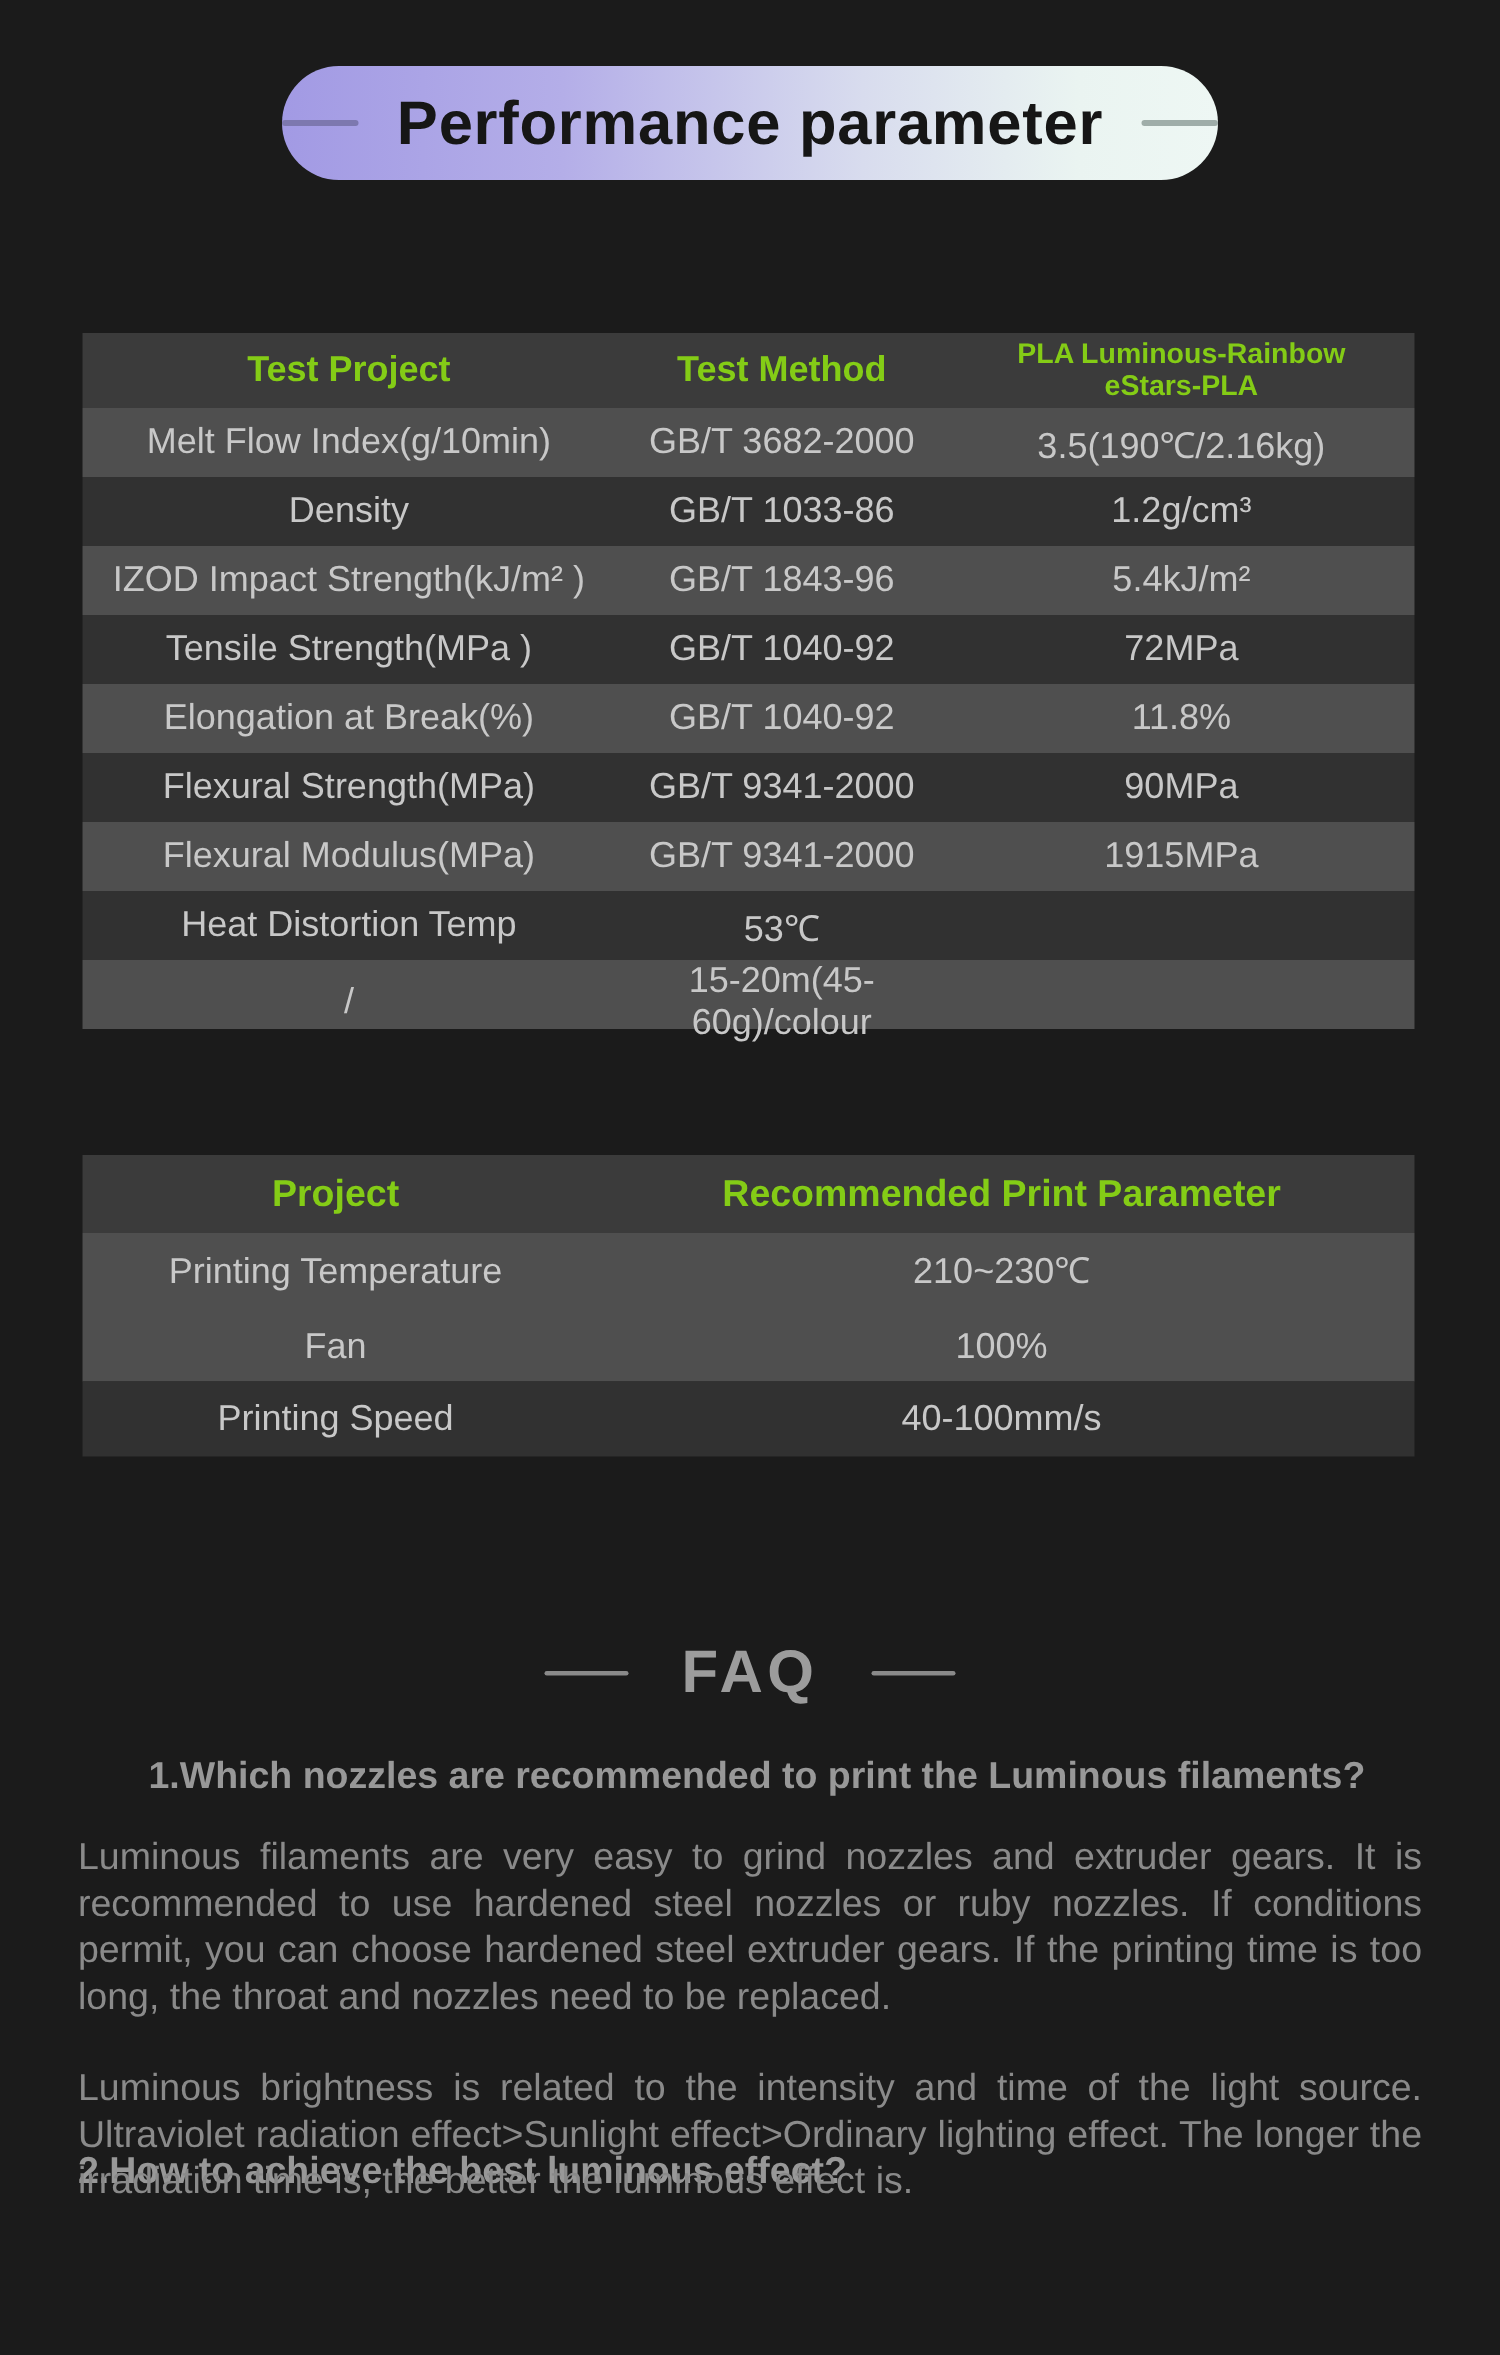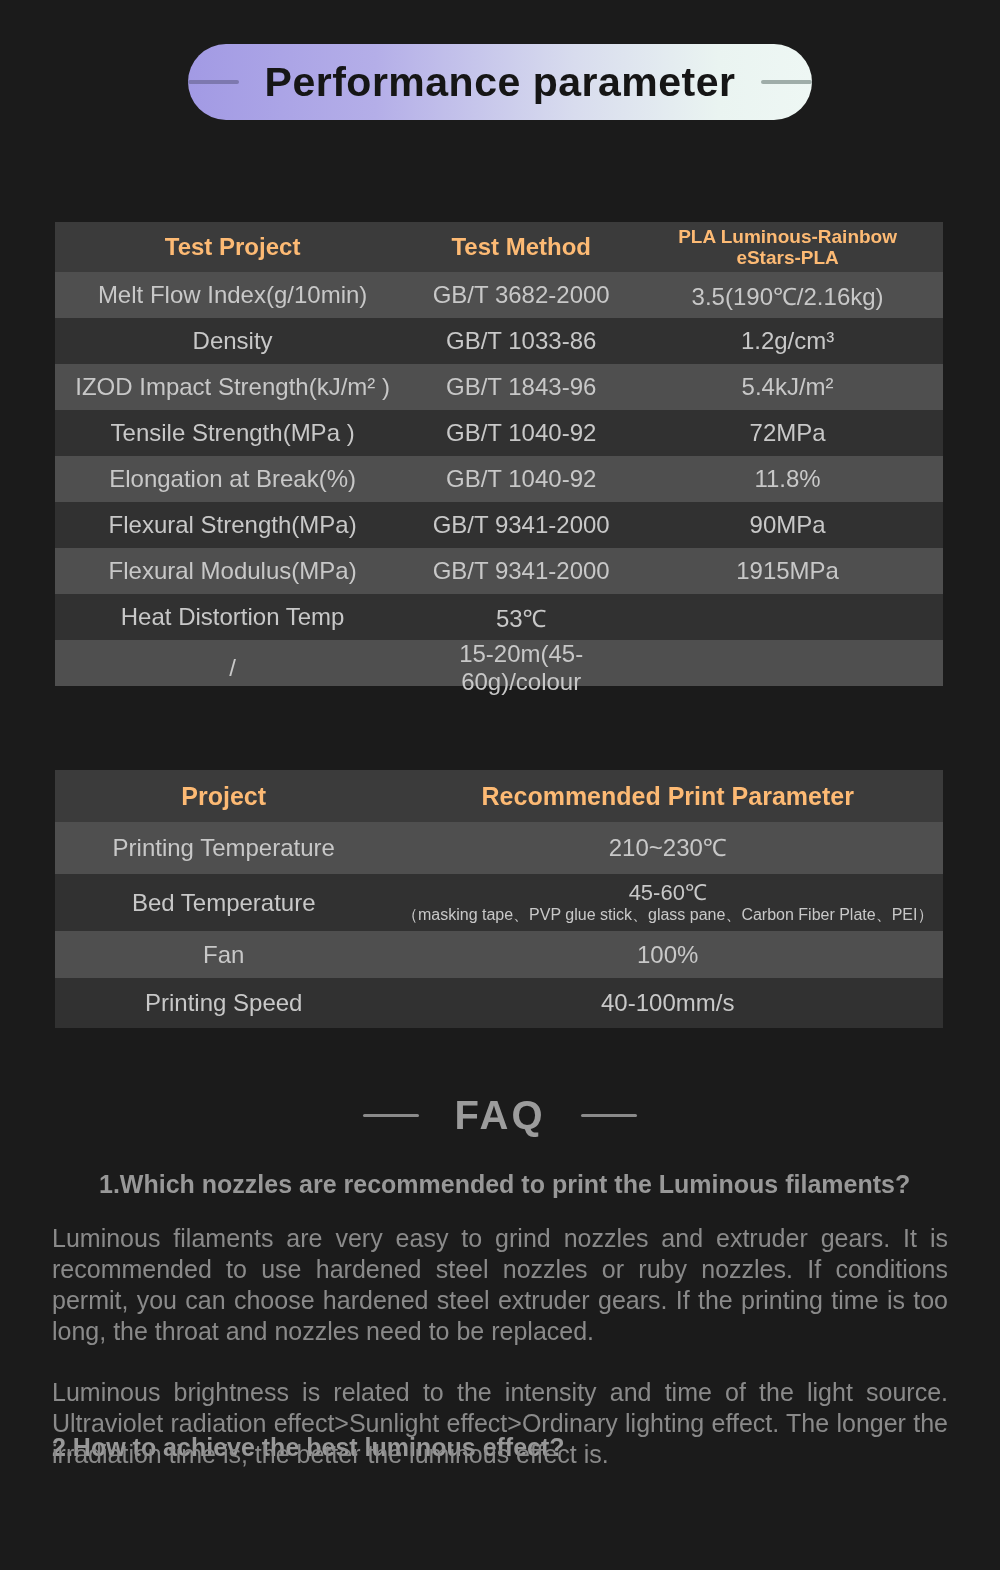--- a/index.html
+++ b/index.html
@@ -32,21 +32,21 @@
   
   .tbl { position:absolute; left:55px; width:888px; }
   .tbl .row { display:grid; }
   .spec-tbl .row { grid-template-columns:40% 25% 35%; }
   .print-tbl .row { grid-template-columns:38% 62%; }
   .tbl .cell {
     display:flex; flex-direction:column; align-items:center; justify-content:center;
     text-align:center;
   }
   .tbl .hdr { background:#3b3b3b; }
-  .tbl .hdr .cell { color:#fdba74; font-weight:bold; font-size:24px; }
+  .tbl .hdr .cell { color:#84cc16; font-weight:bold; font-size:24px; }
   .tbl .r-light { background:#4f4f4f; }
   .tbl .r-dark  { background:#313131; }
   .tbl .body-cell { color:#c8c8c8; font-size:24px; }
 
   .spec-tbl { top:222px; }
   .spec-tbl .row { height:46px; }
   .spec-tbl .hdr { height:50px; }
   .spec-tbl .hdr .col3 { font-size:19px; line-height:21px; }
 
   .print-tbl { top:770px; }
@@ -157,27 +157,20 @@
       <div class="cell">Recommended Print Parameter</div>
     </div>
 
     <div class="row r-light row-1">
       <div class="cell body-cell">Printing Temperature</div>
       <div class="cell body-cell">
         <span class="val-main">210~230℃</span>
 
       </div>
     </div>
-    <div class="row r-dark row-2">
-      <div class="cell body-cell">Bed Temperature</div>
-      <div class="cell body-cell">
-        <span class="val-main">45-60℃</span>
-        <span class="val-note">（masking tape、PVP glue stick、glass pane、Carbon Fiber Plate、PEI）</span>
-      </div>
-    </div>
     <div class="row r-light row-3">
       <div class="cell body-cell">Fan</div>
       <div class="cell body-cell">
         <span class="val-main">100%</span>
 
       </div>
     </div>
     <div class="row r-dark row-4">
       <div class="cell body-cell">Printing Speed</div>
       <div class="cell body-cell">

